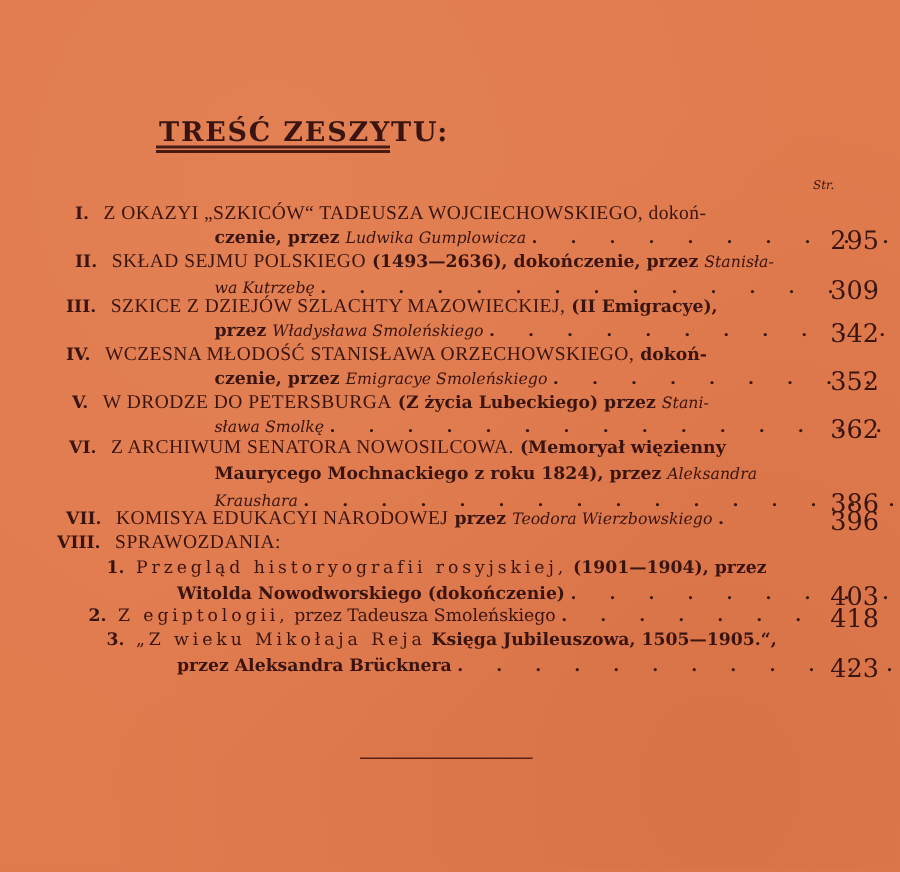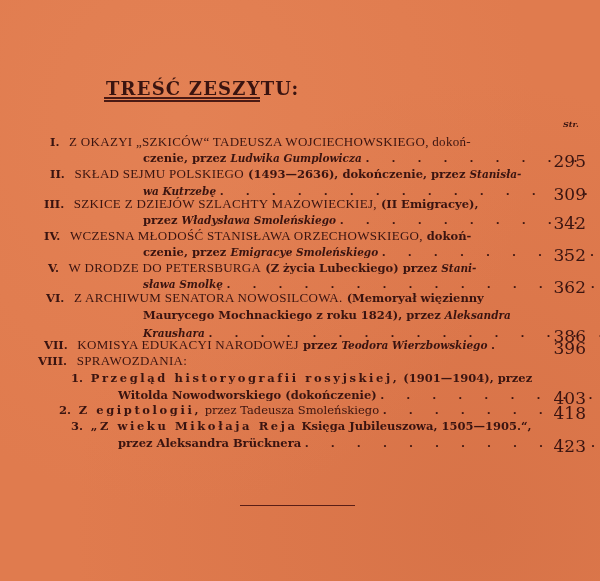--- a/index.html
+++ b/index.html
@@ -15,31 +15,31 @@
     .page { position: absolute; left: 0; top: 0; width: 600px; height: 581px; }
     .title {
       position: absolute; left: 106px; top: 78px;
       font-family: "DejaVu Serif", serif; font-weight: bold;
       font-size: 18px; letter-spacing: 1.2px; color: #3a1410;
     }
     .title-rule {
       position: absolute; left: 104px; width: 156px; height: 1.5px; background: #4a1a14;
     }
     .str-label {
-      position: absolute; left: 563px; top: 119px;
-      font-size: 8px; font-style: italic; font-weight: bold; color: #3a1410;
+      position: absolute; left: 542px; top: 119px;
+      font-size: 8px; font-style: italic; font-weight: normal; color: #3a1410;
     }
     .line {
       position: absolute; font-size: 11.5px; line-height: 14px; white-space: nowrap;
       color: #3a1410;
     }
     .caps { font-family: "Liberation Serif", serif; font-size: 13px; letter-spacing: 0.3px; }
-    .it { font-style: italic; font-weight: bold; font-size: 10.5px; }
+    .it { font-style: italic; font-weight: normal; font-size: 10.5px; }
     .bold { font-weight: bold; }
-    .sp { letter-spacing: 2.6px; font-weight: bold; }
+    .sp { letter-spacing: 2.6px; font-weight: normal; }
     .dots { letter-spacing: 9px; font-weight: bold; }
     .page-num {
       position: absolute; left: 548px; width: 38px; text-align: right;
       font-size: 17px; color: #3a1410;
     }
     .bottom-rule {
       position: absolute; left: 240px; top: 505px; width: 115px; height: 1.3px; background: #5a1e16;
     }
   </style>
 </head>

